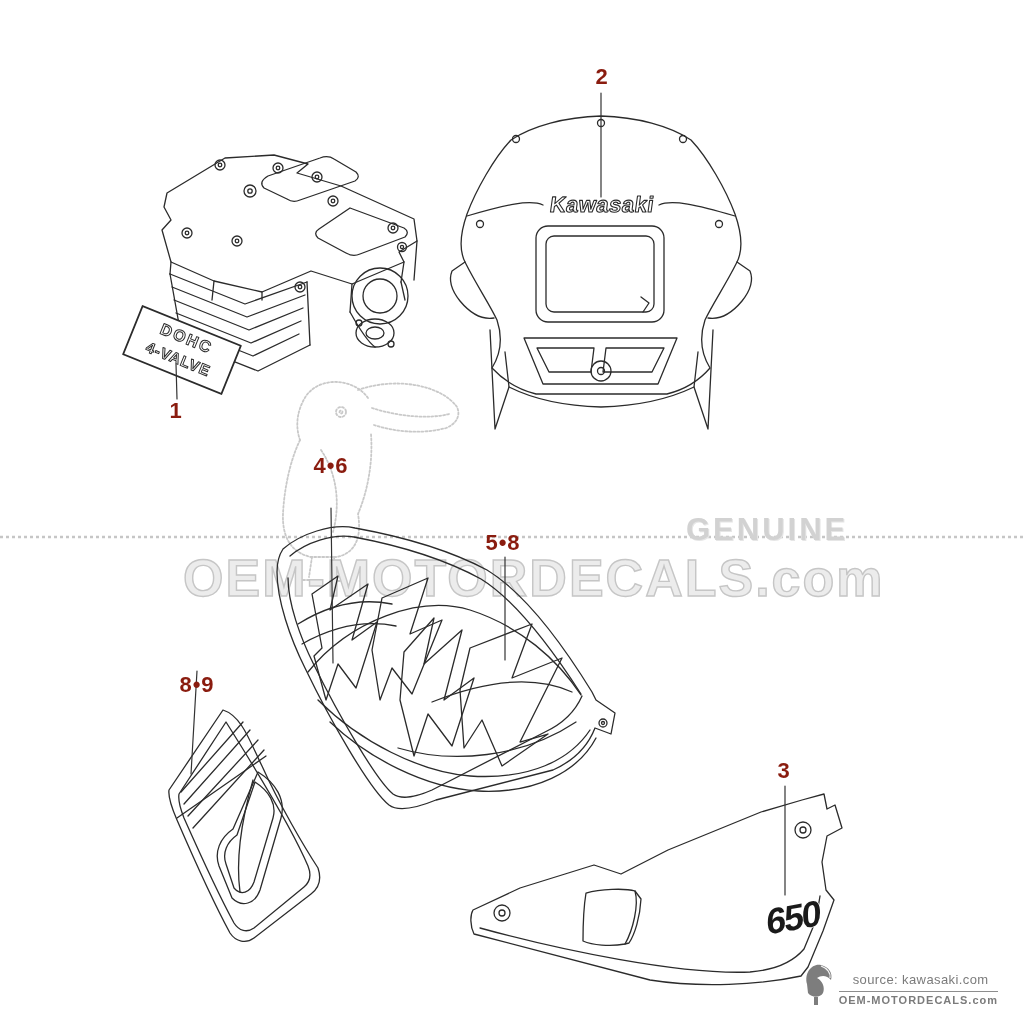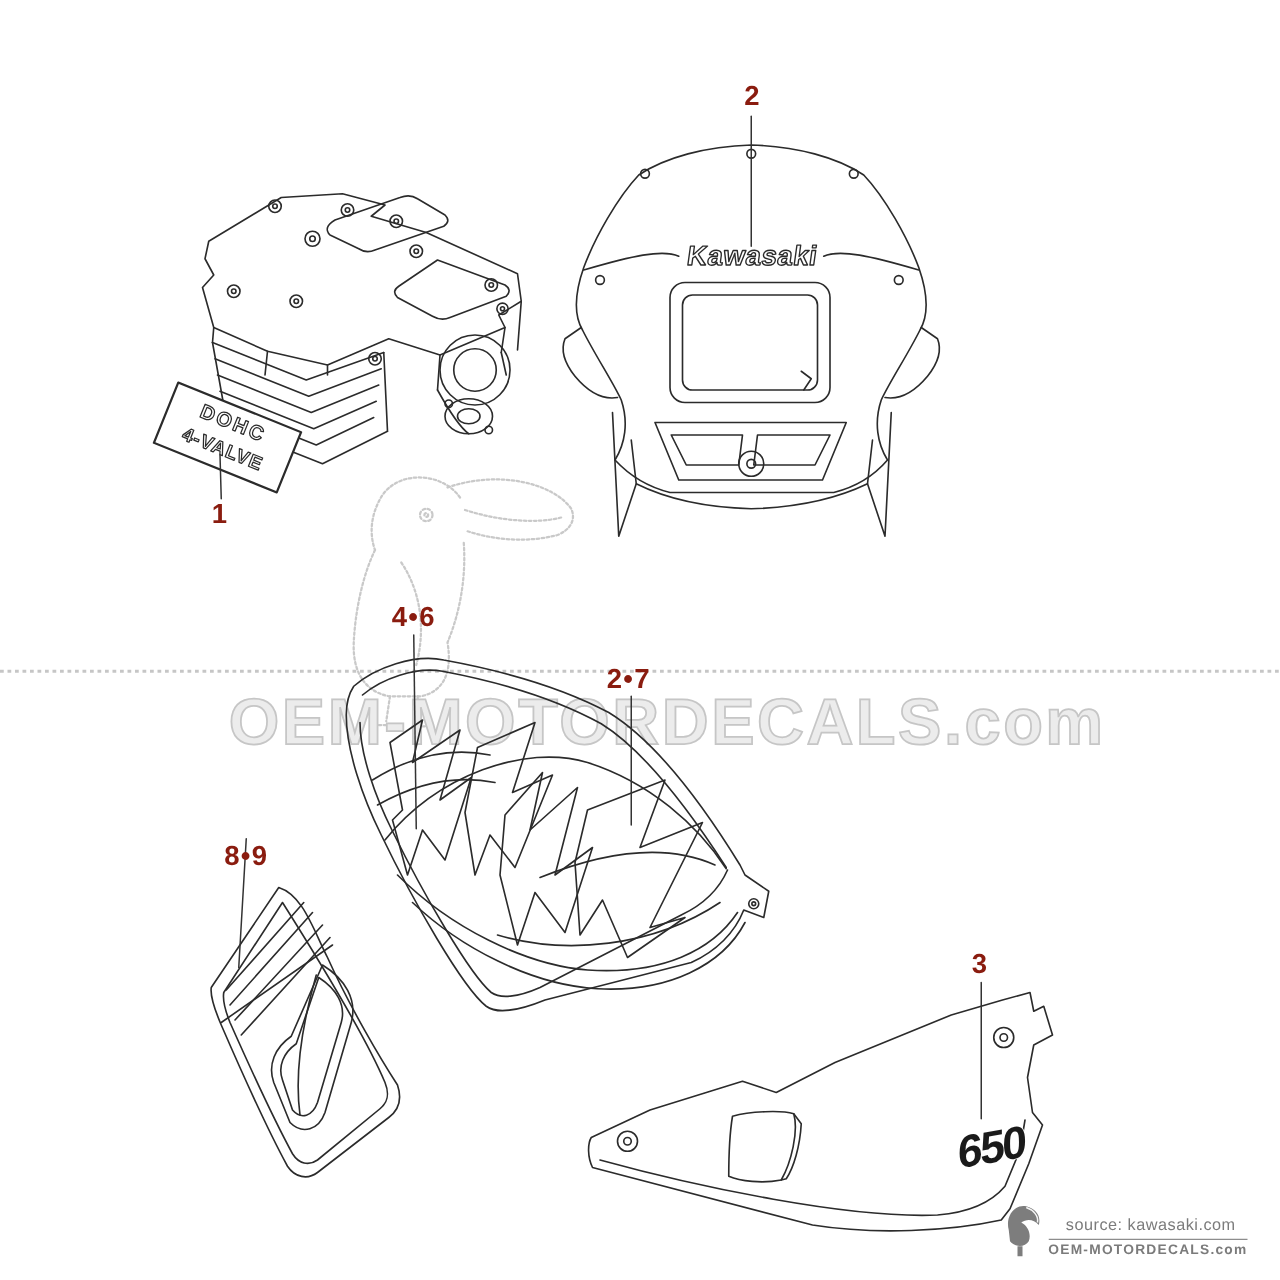--- a/index.html
+++ b/index.html
@@ -52,20 +52,21 @@
       <path d="M372,408 C400,417 430,419 449,414"></path>
       <circle cx="341" cy="412" r="5"></circle>
       <circle cx="341" cy="412" r="1.5"></circle>
       <path d="M300,440 C289,463 284,492 283,514 C282,538 292,553 311,557 L337,557 C355,553 362,538 358,514 C368,490 373,462 371,434"></path>
       <path d="M321,450 C336,472 341,502 333,532"></path>
       <path d="M312,557 L309,577 M334,557 L336,578"></path>
       <path d="M303,580 L316,580 M330,581 L343,581"></path>
     </g>
   </svg>
 
+  <div class="wm-genuine">GENUINE</div>
   <div class="wm-site">OEM-MOTORDECALS.com</div>
 
   <svg width="1024" height="1024" viewBox="0 0 1024 1024">
     <g stroke="#2b2b2b" stroke-width="1.3" fill="none" stroke-linejoin="round" stroke-linecap="round">
 
       <g>
         <path d="M167,193 L225,158 L274,155 L308,164 L297,173 L341,186 L414,219 L417,241 L399,252 L404,262 L352,284 L311,271 L262,292 L214,281 L171,262 L162,230 L171,220 L164,207 Z"></path>
         <path d="M268,176 L320,158 Q328,155 334,159 L356,172 Q361,177 355,181 L300,200 Q293,203 287,199 L264,188 Q258,182 268,176 Z"></path>
         <path d="M350,208 L404,228 Q410,232 405,237 L360,254 Q353,257 346,253 L318,238 Q313,233 319,229 Z"></path>
         <circle cx="220" cy="165" r="5"></circle>
@@ -203,22 +204,22 @@
         <line x1="331" y1="508" x2="333" y2="663"></line>
         <line x1="505" y1="557" x2="505" y2="660"></line>
         <line x1="197" y1="671" x2="191" y2="774"></line>
       </g>
     </g>
   </svg>
 
   <div class="plabel" style="left:176px;top:411px;">1</div>
   <div class="plabel" style="left:602px;top:77px;">2</div>
   <div class="plabel" style="left:784px;top:771px;">3</div>
-  <div class="plabel" style="left:331px;top:494px;">4•6</div>
-  <div class="plabel" style="left:503px;top:543px;">2•7</div>
+  <div class="plabel" style="left:331px;top:466px;">4•6</div>
+  <div class="plabel" style="left:503px;top:543px;">5•8</div>
   <div class="plabel" style="left:197px;top:657px;margin-top:28px;">8•9</div>
 
   <div class="footer">
     <svg width="30" height="46" viewBox="0 0 30 46" style="position:static;">
       <path d="M4,24 C1,13 9,3 18,5 C26,7 30,13 28,20 C24,15 18,15 14,18 C20,21 22,28 20,33 C17,38 9,38 5,33 Z" fill="#7d7d7d"></path>
       <path d="M18,6 C24,8 28,13 27,18" stroke="#f5f5f5" stroke-width="1.2" fill="none"></path>
       <rect x="11" y="37" width="4" height="8" fill="#7d7d7d"></rect>
     </svg>
     <div class="txt">
       <div class="src">source: kawasaki.com</div>

